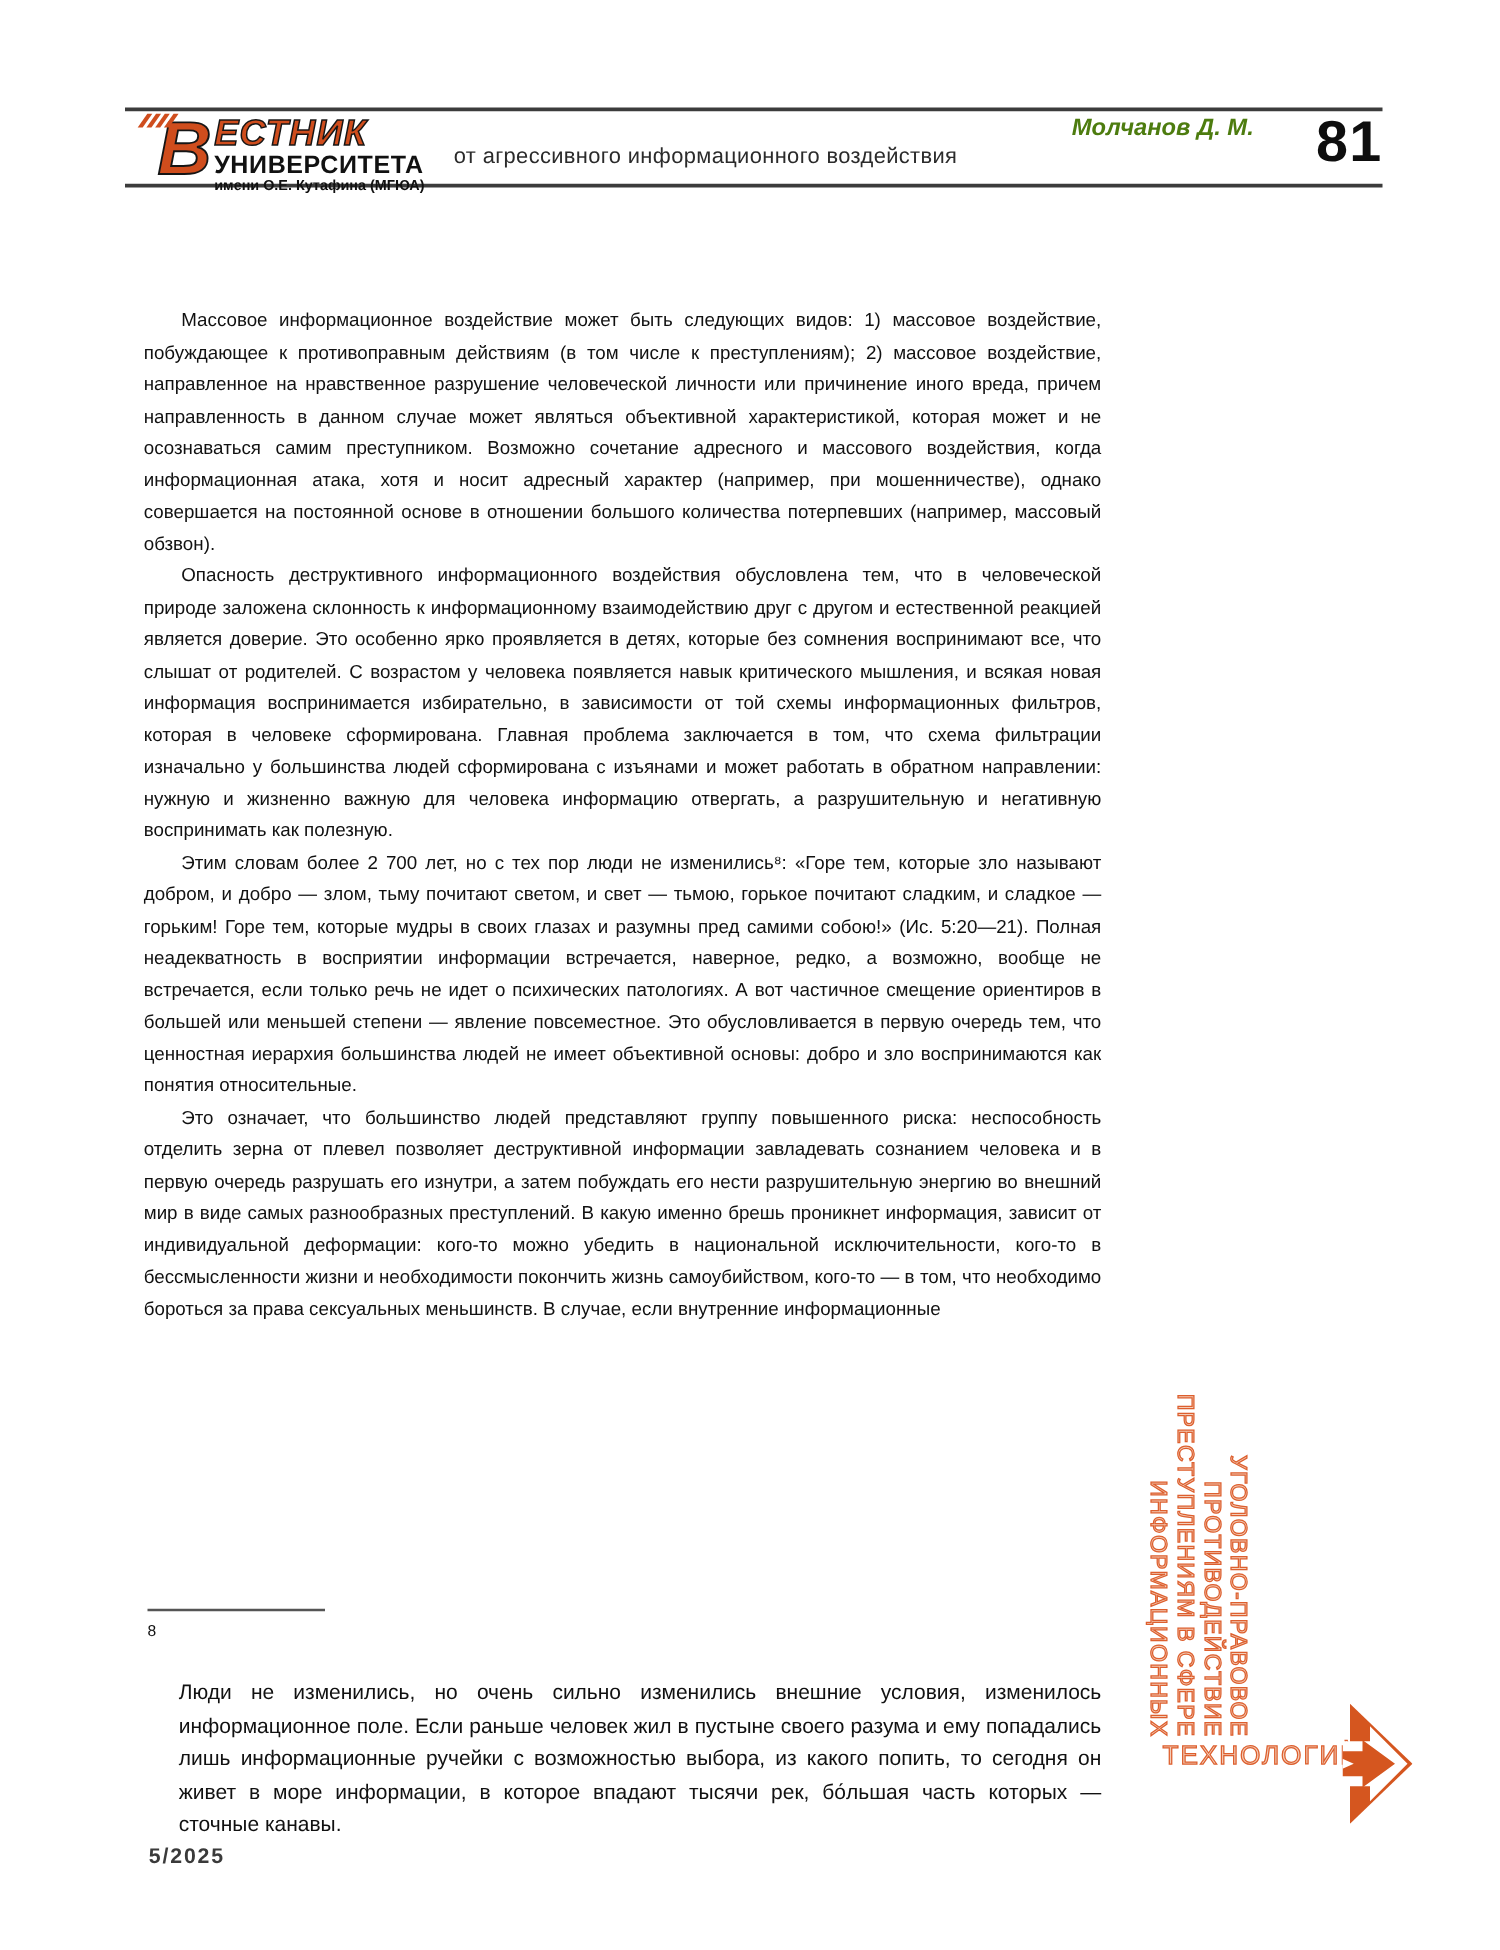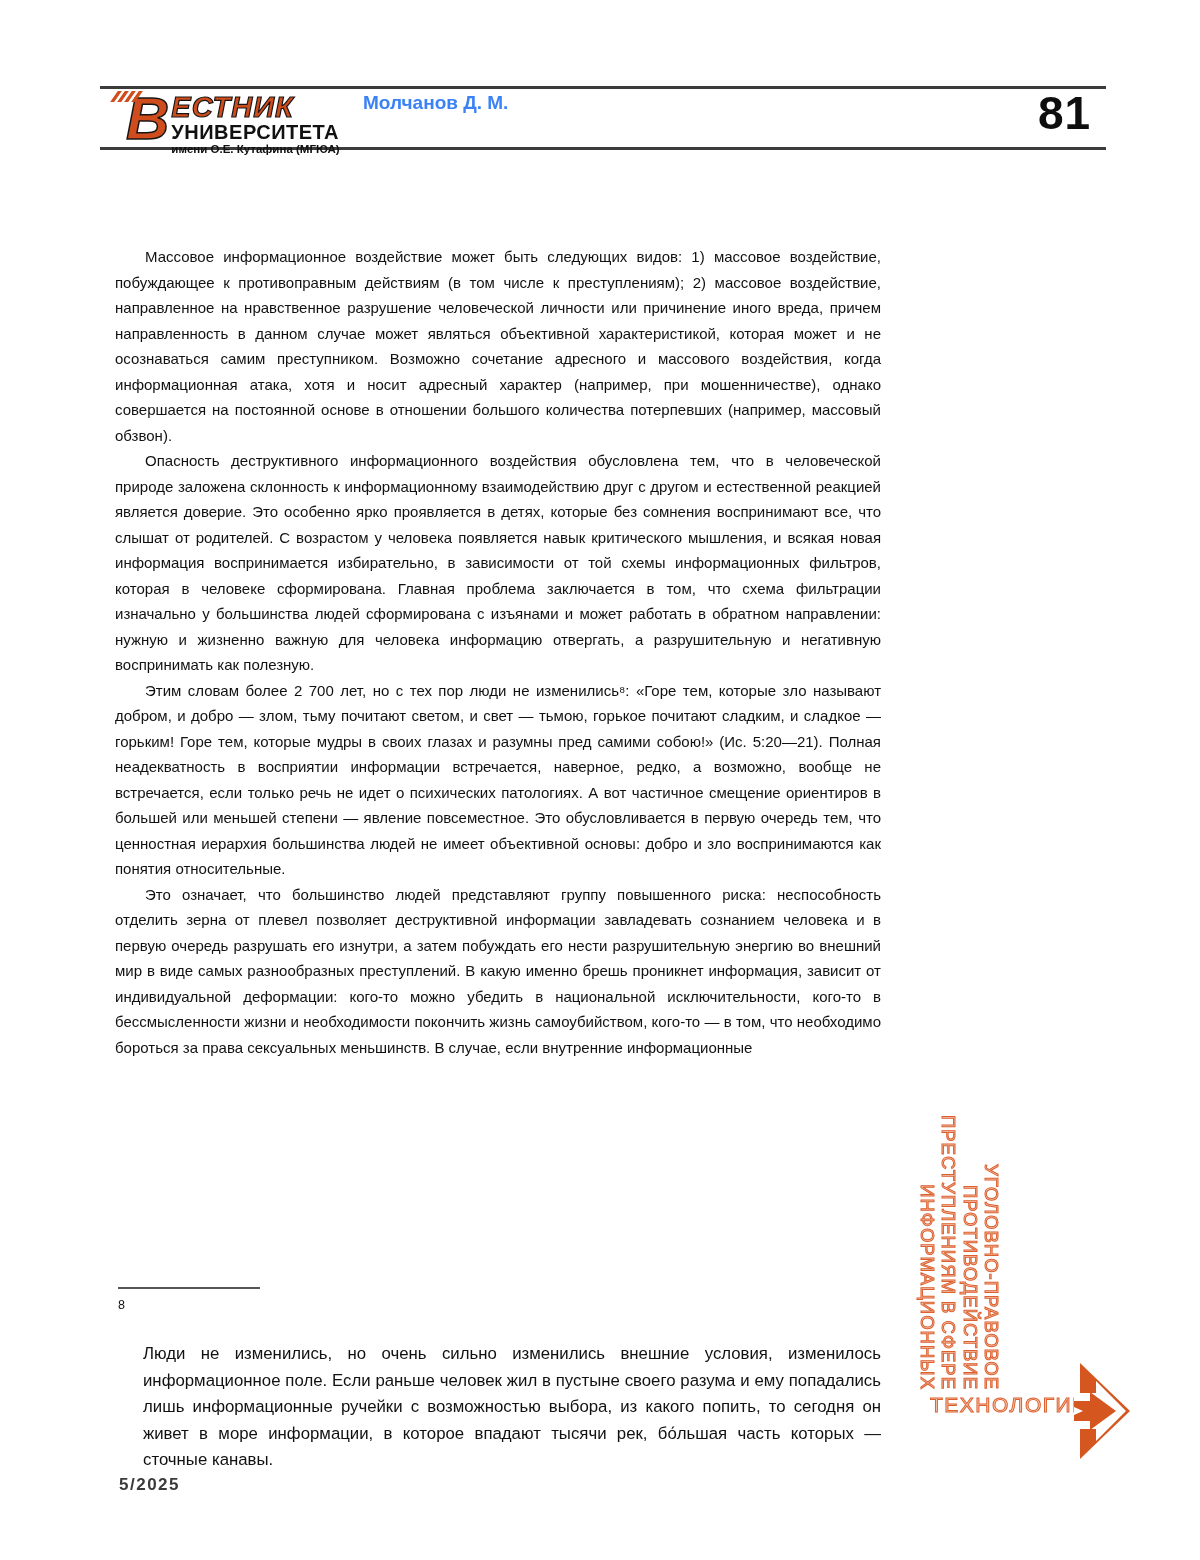--- a/index.html
+++ b/index.html
@@ -20,24 +20,24 @@
     color:#cf4d1d;-webkit-text-stroke:1.5px #151515;margin:2px 2px 0 14px;
   }
   .logo-col{display:flex;flex-direction:column;margin-top:3px;}
   .logo-vestnik{
     font-size:29px;font-weight:bold;font-style:italic;letter-spacing:1px;
     color:#cf4d1d;-webkit-text-stroke:1.2px #151515;line-height:28px;
   }
   .logo-univ{font-size:20px;font-weight:bold;color:#111;letter-spacing:.5px;line-height:22px;}
   .logo-named{font-size:11.5px;font-weight:bold;color:#111;line-height:13px;}
   .author-block{position:absolute;left:363px;top:92px;width:640px;}
-  .author-name{font-size:19px;font-weight:bold;color:#3b82f6;line-height:22px;}
+  .author-name{font-size:19px;font-weight:bold;font-style:italic;color:#4d7c0f;line-height:22px;text-align:right;}
   .article-title{font-size:17.5px;color:#2b2b2b;line-height:21.5px;letter-spacing:.3px;}
   .page-num{
-    position:absolute;left:1038px;top:88px;width:68px;
+    position:absolute;left:1038px;top:88px;width:68px;text-align:right;
     font-size:46px;font-weight:800;color:#0e0e0e;letter-spacing:1px;line-height:50px;
   }
   
   .body-text{position:absolute;left:115px;top:244px;width:766px;}
   .body-text p{
     margin:0;font-size:15px;line-height:25.5px;text-align:justify;
     text-indent:30px;color:#111;
   }
   
   .fn-sep{position:absolute;left:118px;top:1287px;width:142px;height:2px;background:#555;}
@@ -86,20 +86,21 @@
     <span class="logo-b">В</span>
     <span class="logo-col">
       <span class="logo-vestnik">ЕСТНИК</span>
       <span class="logo-univ">УНИВЕРСИТЕТА</span>
       <span class="logo-named">имени О.Е. Кутафина (МГЮА)</span>
     </span>
   </div>
 
   <div class="author-block">
     <div class="author-name">Молчанов Д. М.</div>
+    <div class="article-title">от агрессивного информационного воздействия</div>
   </div>
 
   <div class="page-num">81</div>
 
   <div class="body-text">
     <p>Массовое информационное воздействие может быть следующих видов: 1) массовое воздействие, побуждающее к противоправным действиям (в том числе к преступлениям); 2) массовое воздействие, направленное на нравственное разрушение человеческой личности или причинение иного вреда, причем направленность в данном случае может являться объективной характеристикой, которая может и не осознаваться самим преступником. Возможно сочетание адресного и массового воздействия, когда информационная атака, хотя и носит адресный характер (например, при мошенничестве), однако совершается на постоянной основе в отношении большого количества потерпевших (например, массовый обзвон).</p>
     <p>Опасность деструктивного информационного воздействия обусловлена тем, что в человеческой природе заложена склонность к информационному взаимодействию друг с другом и естественной реакцией является доверие. Это особенно ярко проявляется в детях, которые без сомнения воспринимают все, что слышат от родителей. С возрастом у человека появляется навык критического мышления, и всякая новая информация воспринимается избирательно, в зависимости от той схемы информационных фильтров, которая в человеке сформирована. Главная проблема заключается в том, что схема фильтрации изначально у большинства людей сформирована с изъянами и может работать в обратном направлении: нужную и жизненно важную для человека информацию отвергать, а разрушительную и негативную воспринимать как полезную.</p>
     <p>Этим словам более 2 700 лет, но с тех пор люди не изменились⁸: «Горе тем, которые зло называют добром, и добро — злом, тьму почитают светом, и свет — тьмою, горькое почитают сладким, и сладкое — горьким! Горе тем, которые мудры в своих глазах и разумны пред самими собою!» (Ис. 5:20—21). Полная неадекватность в восприятии информации встречается, наверное, редко, а возможно, вообще не встречается, если только речь не идет о психических патологиях. А вот частичное смещение ориентиров в большей или меньшей степени — явление повсеместное. Это обусловливается в первую очередь тем, что ценностная иерархия большинства людей не имеет объективной основы: добро и зло воспринимаются как понятия относительные.</p>
     <p>Это означает, что большинство людей представляют группу повышенного риска: неспособность отделить зерна от плевел позволяет деструктивной информации завладевать сознанием человека и в первую очередь разрушать его изнутри, а затем побуждать его нести разрушительную энергию во внешний мир в виде самых разнообразных преступлений. В какую именно брешь проникнет информация, зависит от индивидуальной деформации: кого-то можно убедить в национальной исключительности, кого-то в бессмысленности жизни и необходимости покончить жизнь самоубийством, кого-то — в том, что необходимо бороться за права сексуальных меньшинств. В случае, если внутренние информационные</p>
   </div>

